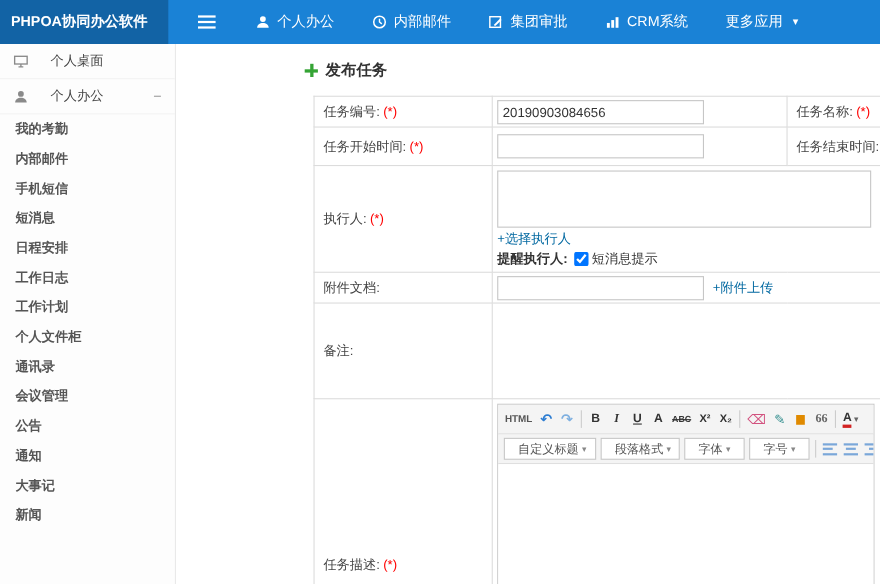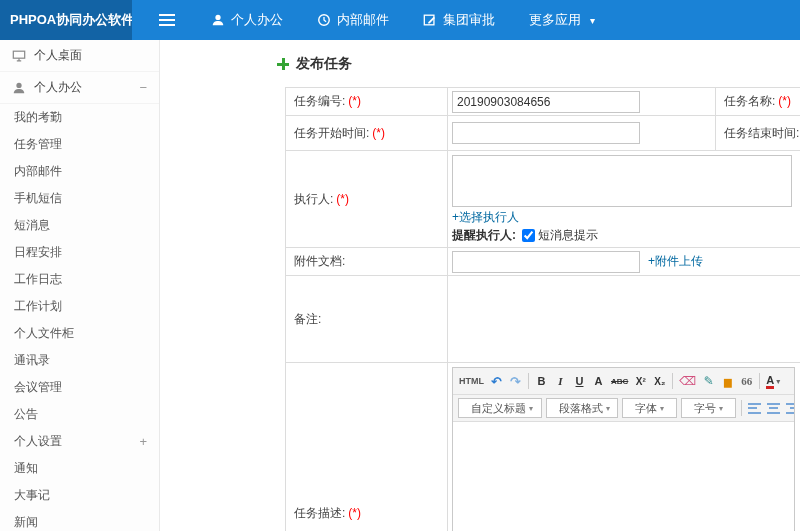--- a/index.html
+++ b/index.html
@@ -1,38 +1,38 @@
 <!DOCTYPE html>
 <html><head>
 <meta charset="utf-8">
 <style>
   *{box-sizing:border-box;margin:0;padding:0;}
   html,body{width:800px;height:531px;overflow:hidden;background:#fff;
     font-family:"Liberation Sans","DejaVu Sans",sans-serif;font-size:12px;color:#444;position:relative;}
 
   
   .topbar{height:40px;background:#1a82d6;display:flex;align-items:stretch;}
-  .logo{width:132px;background:#1263a5;color:#fff;font-weight:bold;font-size:13px;
+  .logo{width:153px;background:#1263a5;color:#fff;font-weight:bold;font-size:13px;
     line-height:40px;padding-left:10px;white-space:nowrap;overflow:hidden;}
   .hamburger{width:54px;margin-left:8px;display:flex;align-items:center;justify-content:center;cursor:pointer;}
   .bars{width:16px;height:12px;display:block;background:
       linear-gradient(#fff 0 0) 0 0/16px 2px no-repeat,
       linear-gradient(#fff 0 0) 0 5px/16px 2px no-repeat,
       linear-gradient(#fff 0 0) 0 10px/16px 2px no-repeat;}
   .topnav{display:flex;align-items:stretch;}
   .nav-item{display:flex;align-items:center;gap:6px;padding:0 17px;font-size:13px;color:#fff;cursor:pointer;white-space:nowrap;}
   .nav-item svg{display:block;}
   .caret{font-size:10px;margin-left:3px;}
 
   
   .sidebar{position:absolute;left:0;top:40px;width:160px;bottom:0;background:#fdfdfd;
     border-right:1px solid #e9e9e9;overflow:hidden;}
   .side-item{display:flex;align-items:center;cursor:pointer;color:#555;}
-  .side-item.group{height:32px;padding:0 12px;gap:8px;color:#444;border-bottom:1px solid #f3f3f3;}
-  .side-item.leaf{height:27px;padding:0 12px 0 14px;}
+  .side-item.group{height:32px;padding:0 12px;gap:20px;color:#444;border-bottom:1px solid #f3f3f3;}
+  .side-item.leaf{height:27px;padding:0 12px 0 14px;font-weight:bold;}
   .toggle{margin-left:auto;color:#999;font-size:13px;}
 
   
   .main{position:absolute;left:160px;top:40px;right:0;bottom:0;overflow:hidden;
     background:#fff;padding:14px 0 0 117px;}
   .page-title{display:flex;align-items:center;gap:7px;font-size:14px;font-weight:bold;color:#333;height:20px;}
   .plus-icon{position:relative;width:12px;height:12px;display:inline-block;}
   .plus-icon::before{content:"";position:absolute;left:0;top:5px;width:12px;height:3px;background:#35a435;}
   .plus-icon::after{content:"";position:absolute;left:5px;top:0;width:3px;height:12px;background:#35a435;}
 
@@ -114,20 +114,28 @@
       <span>内部邮件</span>
     </a>
     <a class="nav-item">
       <svg width="14" height="14" viewBox="0 0 16 16">
           <rect x="1.5" y="2.5" width="11" height="11" fill="none" stroke="#fff" stroke-width="1.5"></rect>
           <path d="M6 10.5l6.2-6.2 1.5 1.5L7.5 12H6z" fill="#fff"></path>
         </svg>
       <span>集团审批</span>
     </a>
     <a class="nav-item">
+      <svg width="14" height="14" viewBox="0 0 16 16">
+          <rect x="2" y="9" width="3" height="5" fill="#fff"></rect>
+          <rect x="6.5" y="6" width="3" height="8" fill="#fff"></rect>
+          <rect x="11" y="3" width="3" height="11" fill="#fff"></rect>
+        </svg>
+      <span>CRM系统</span>
+    </a>
+    <a class="nav-item">
       <span>更多应用</span>
       <span class="caret">▾</span>
     </a>
   </nav>
 </header>
 
 <aside class="sidebar">
   <div class="side-item group">
     <svg width="14" height="14" viewBox="0 0 16 16">
         <rect x="1.5" y="2.5" width="13" height="8" fill="none" stroke="#8a8a8a" stroke-width="1.4"></rect>
@@ -140,23 +148,20 @@
         <circle cx="8" cy="5" r="3" fill="#8a8a8a"></circle>
         <path d="M2 14c0-3.3 2.7-5 6-5s6 1.7 6 5z" fill="#8a8a8a"></path>
       </svg>
     <span>个人办公</span>
     <span class="toggle">−</span>
   </div>
   <div class="side-item leaf">
       <span>我的考勤</span>
     </div>
   <div class="side-item leaf">
-      <span>任务管理</span>
-    </div>
-  <div class="side-item leaf">
       <span>内部邮件</span>
     </div>
   <div class="side-item leaf">
       <span>手机短信</span>
     </div>
   <div class="side-item leaf">
       <span>短消息</span>
     </div>
   <div class="side-item leaf">
       <span>日程安排</span>
@@ -172,24 +177,20 @@
     </div>
   <div class="side-item leaf">
       <span>通讯录</span>
     </div>
   <div class="side-item leaf">
       <span>会议管理</span>
     </div>
   <div class="side-item leaf">
       <span>公告</span>
     </div>
-  <div class="side-item leaf">
-    <span>个人设置</span>
-    <span class="toggle">+</span>
-  </div>
   <div class="side-item leaf">
       <span>通知</span>
     </div>
   <div class="side-item leaf">
       <span>大事记</span>
     </div>
   <div class="side-item leaf">
       <span>新闻</span>
     </div>
 </aside>

